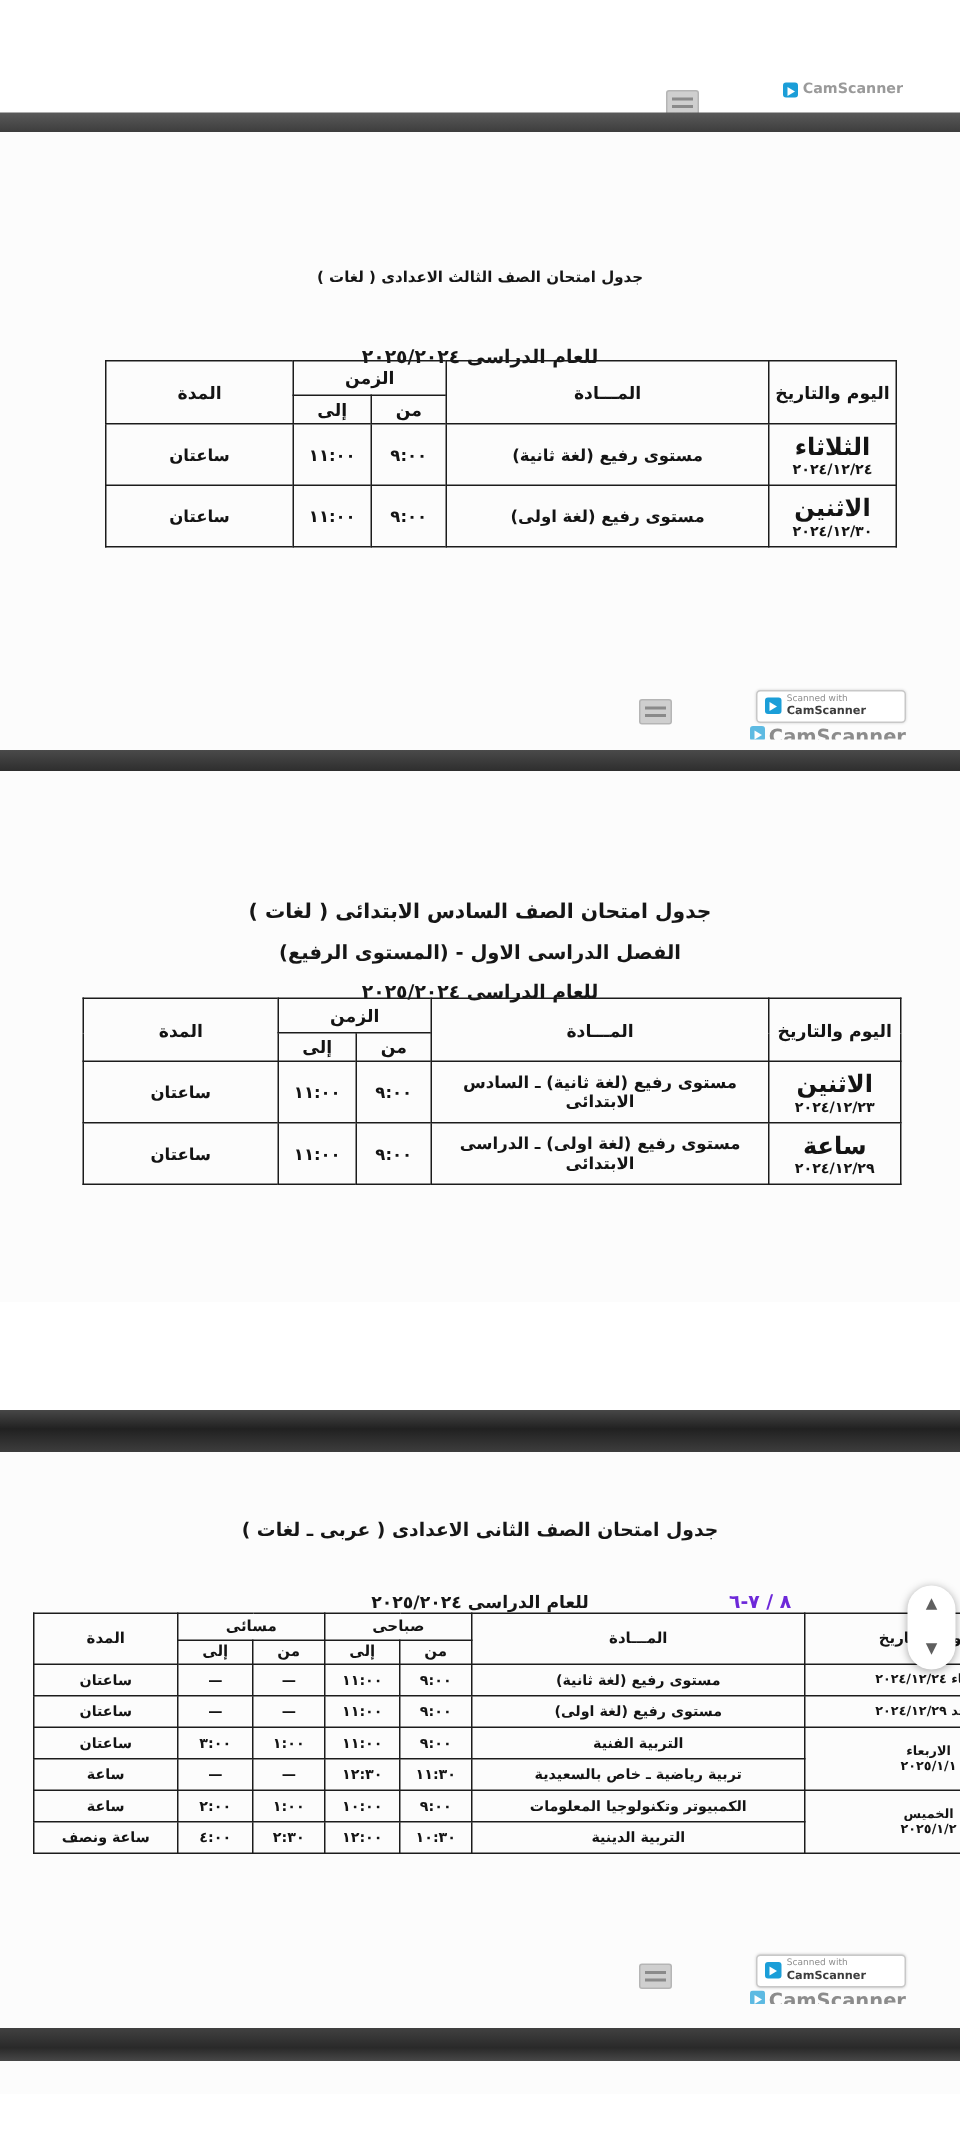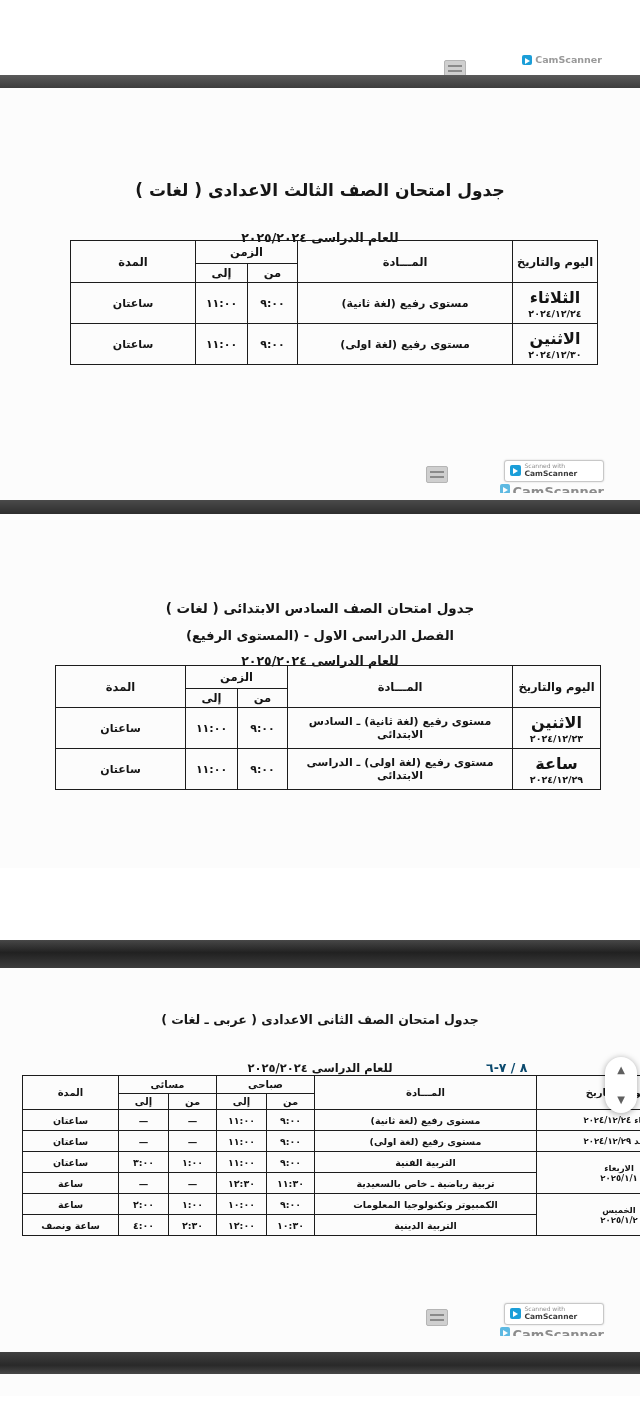--- a/index.html
+++ b/index.html
@@ -14,31 +14,31 @@
   .band4 { top:1352px;height:22px; background:linear-gradient(180deg,#414141,#292929 60%,#474747); }
 
   
   .page { position:absolute; left:0; right:0; background:#fcfcfc; overflow:hidden; }
   .p1 { top:88px;  height:412px; }
   .p2 { top:514px; height:354px; }
   .p3 { top:968px; height:428px; }
 
   .title { position:absolute; left:0; right:0; text-align:center; direction:rtl;
            font-weight:bold; color:#161616; }
-  .p1 .t-a { top:92px;  font-size:17px; }
+  .p1 .t-a { top:92px;  font-size:10px; }
   .p1 .t-b { top:118px; font-size:13px; }
   .p1 .t-c { top:142px; font-size:12.5px; }
   .p2 .t-a { top:86px;  font-size:13.5px; }
   .p2 .t-b { top:114px; font-size:13px; }
   .p2 .t-c { top:139px; font-size:12.5px; }
   .p3 .t-a { top:44px;  font-size:12.5px; }
   .p3 .t-b { top:69px;  font-size:11.5px; }
   .p3 .t-c { top:93px;  font-size:11.5px; }
   .page-note { position:absolute; top:92px; left:486px; direction:ltr; font-size:12.5px;
-               color:#0c4a6e; font-weight:bold; letter-spacing:1px; }
+               color:#6d28d9; font-weight:bold; letter-spacing:1px; }
 
   
   table.sched { position:absolute; border-collapse:collapse; direction:rtl; table-layout:fixed; }
   .sched th, .sched td { border:1.2px solid #1c1c1c; text-align:center; vertical-align:middle;
                          font-weight:bold; color:#141414; padding:0 2px; overflow:hidden; }
   .p1 .sched { top:152px; left:70px; width:527px; }
   .p2 .sched { top:151px; left:55px; width:545px; }
   .p3 .sched { top:107px; left:22px; width:679px; }
   .t12 th { font-size:11.5px; }
   .t12 td { font-size:11px; }

